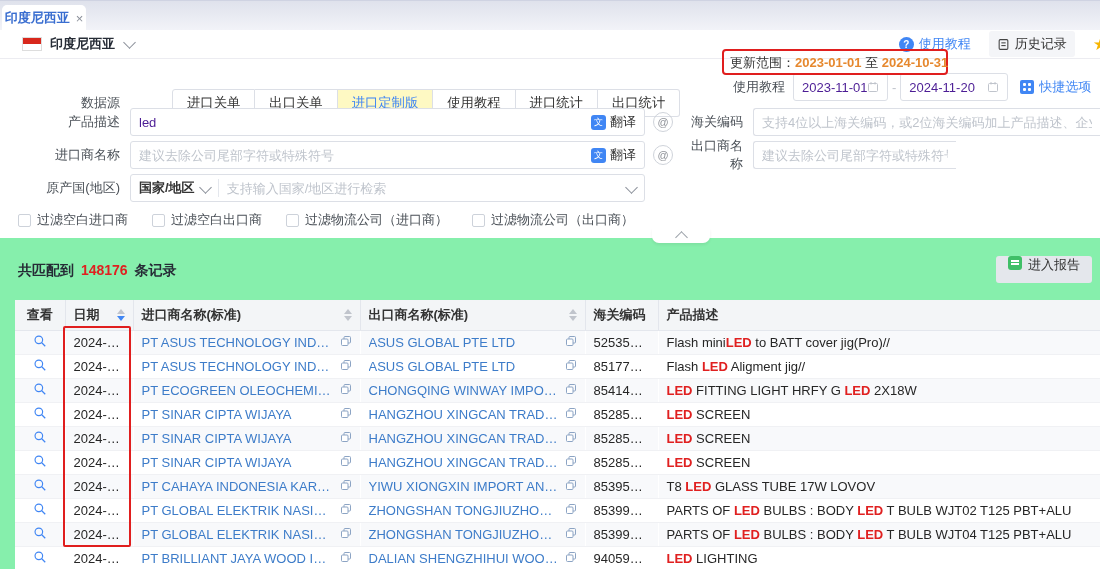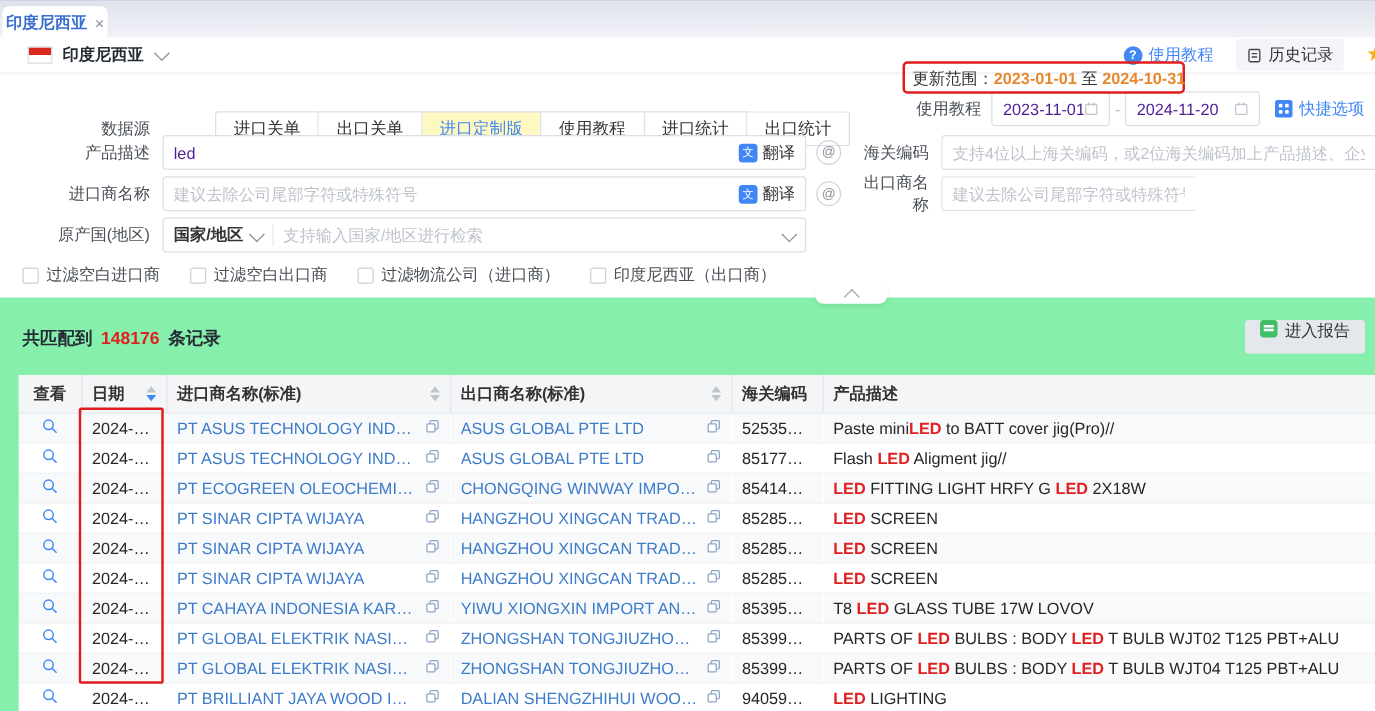--- a/index.html
+++ b/index.html
@@ -243,21 +243,21 @@
       <label class="cb">
         <span class="box"></span>
         <span>过滤空白出口商</span>
       </label>
       <label class="cb">
         <span class="box"></span>
         <span>过滤物流公司（进口商）</span>
       </label>
       <label class="cb">
         <span class="box"></span>
-        <span>印度尼西亚（出口商）</span>
+        <span>过滤物流公司（出口商）</span>
       </label>
     </div>
 </div>
 
 <div class="collapse-tab">
   <span class="chev"></span>
 </div>
 
 <div class="resultsarea">
   <div class="match-line">
@@ -333,21 +333,21 @@
             <td>
               <span class="name-cell">
                 <span class="nm">ASUS GLOBAL PTE LTD</span>
                 <span><svg width="12" height="12" viewBox="0 0 24 24">
                     <rect x="8" y="3" width="13" height="13" rx="2" fill="none" stroke="#8ca4c4" stroke-width="2"></rect>
                     <rect x="3" y="8" width="13" height="13" rx="2" fill="#fff" stroke="#8ca4c4" stroke-width="2"></rect>
                   </svg></span>
               </span>
             </td>
             <td>52535007</td>
-            <td><span>Paste mini</span><span class="hl">LED</span><span> to BATT cover jig(Pro)//</span></td>
+            <td><span>Flash mini</span><span class="hl">LED</span><span> to BATT cover jig(Pro)//</span></td>
           </tr>
           <tr>
             <td class="view-cell"><svg width="14" height="14" viewBox="0 0 24 24">
                 <circle cx="10" cy="10" r="6.5" fill="none" stroke="#4086f4" stroke-width="2"></circle>
                 <line x1="15" y1="15" x2="21" y2="21" stroke="#4086f4" stroke-width="2"></line>
               </svg></td>
             <td>2024-10-31</td>
             <td>
               <span class="name-cell">
                 <span class="nm">PT ASUS TECHNOLOGY INDONESIA BA...</span>

